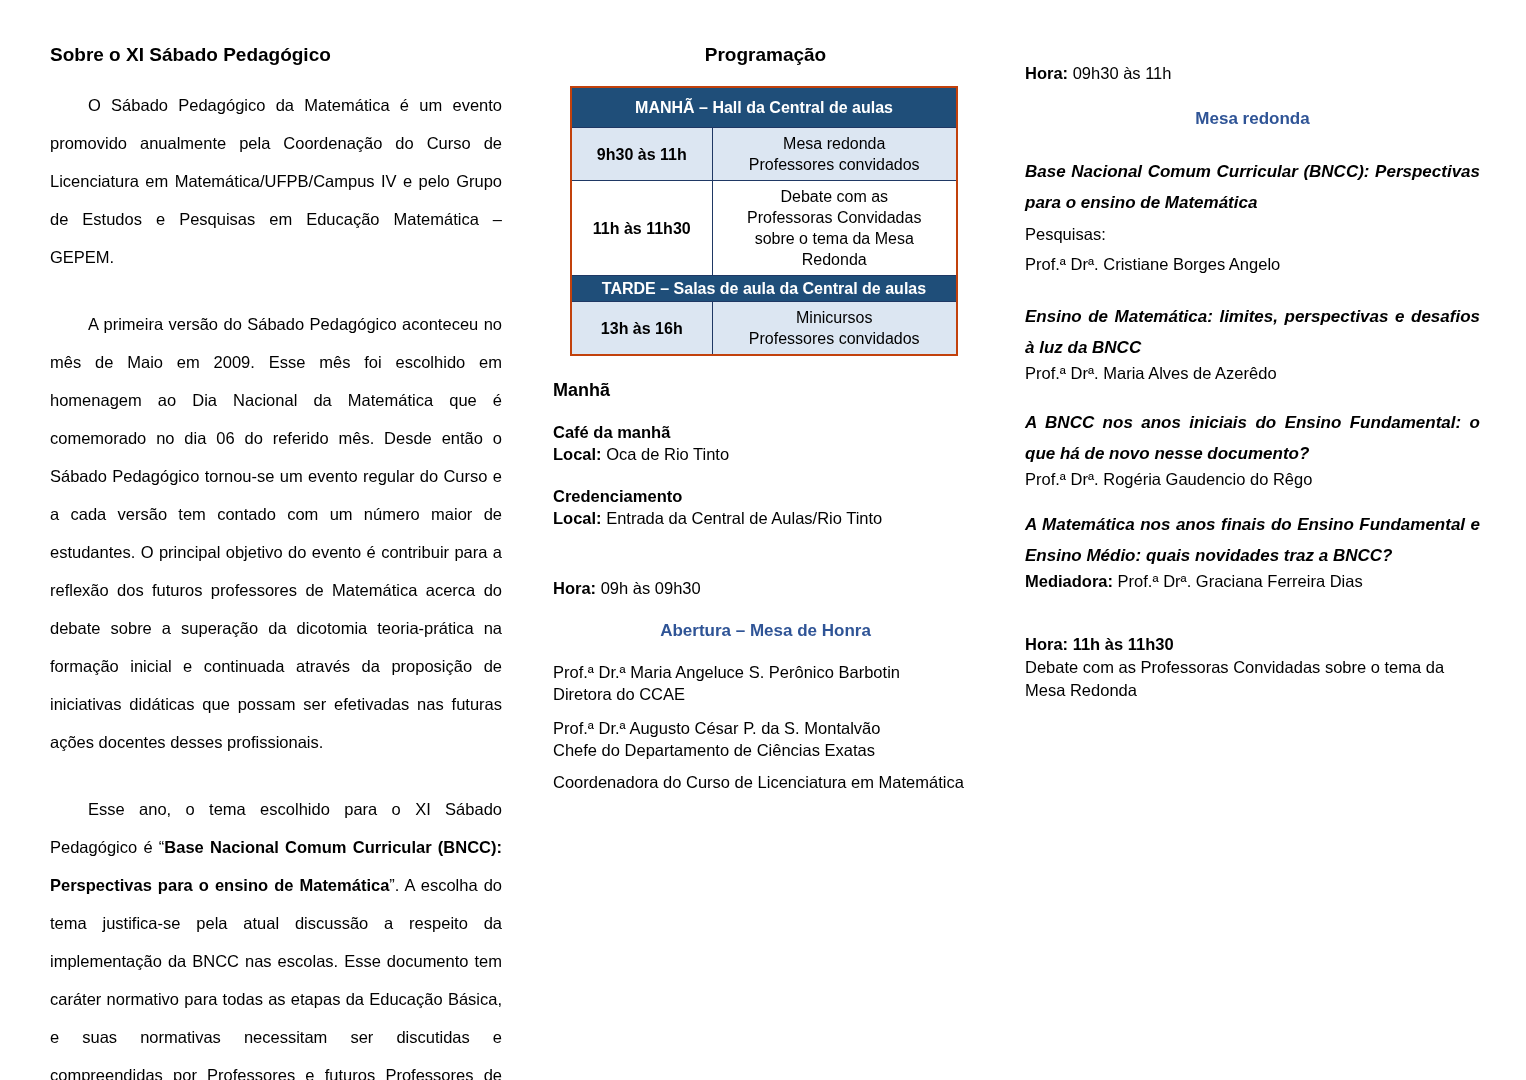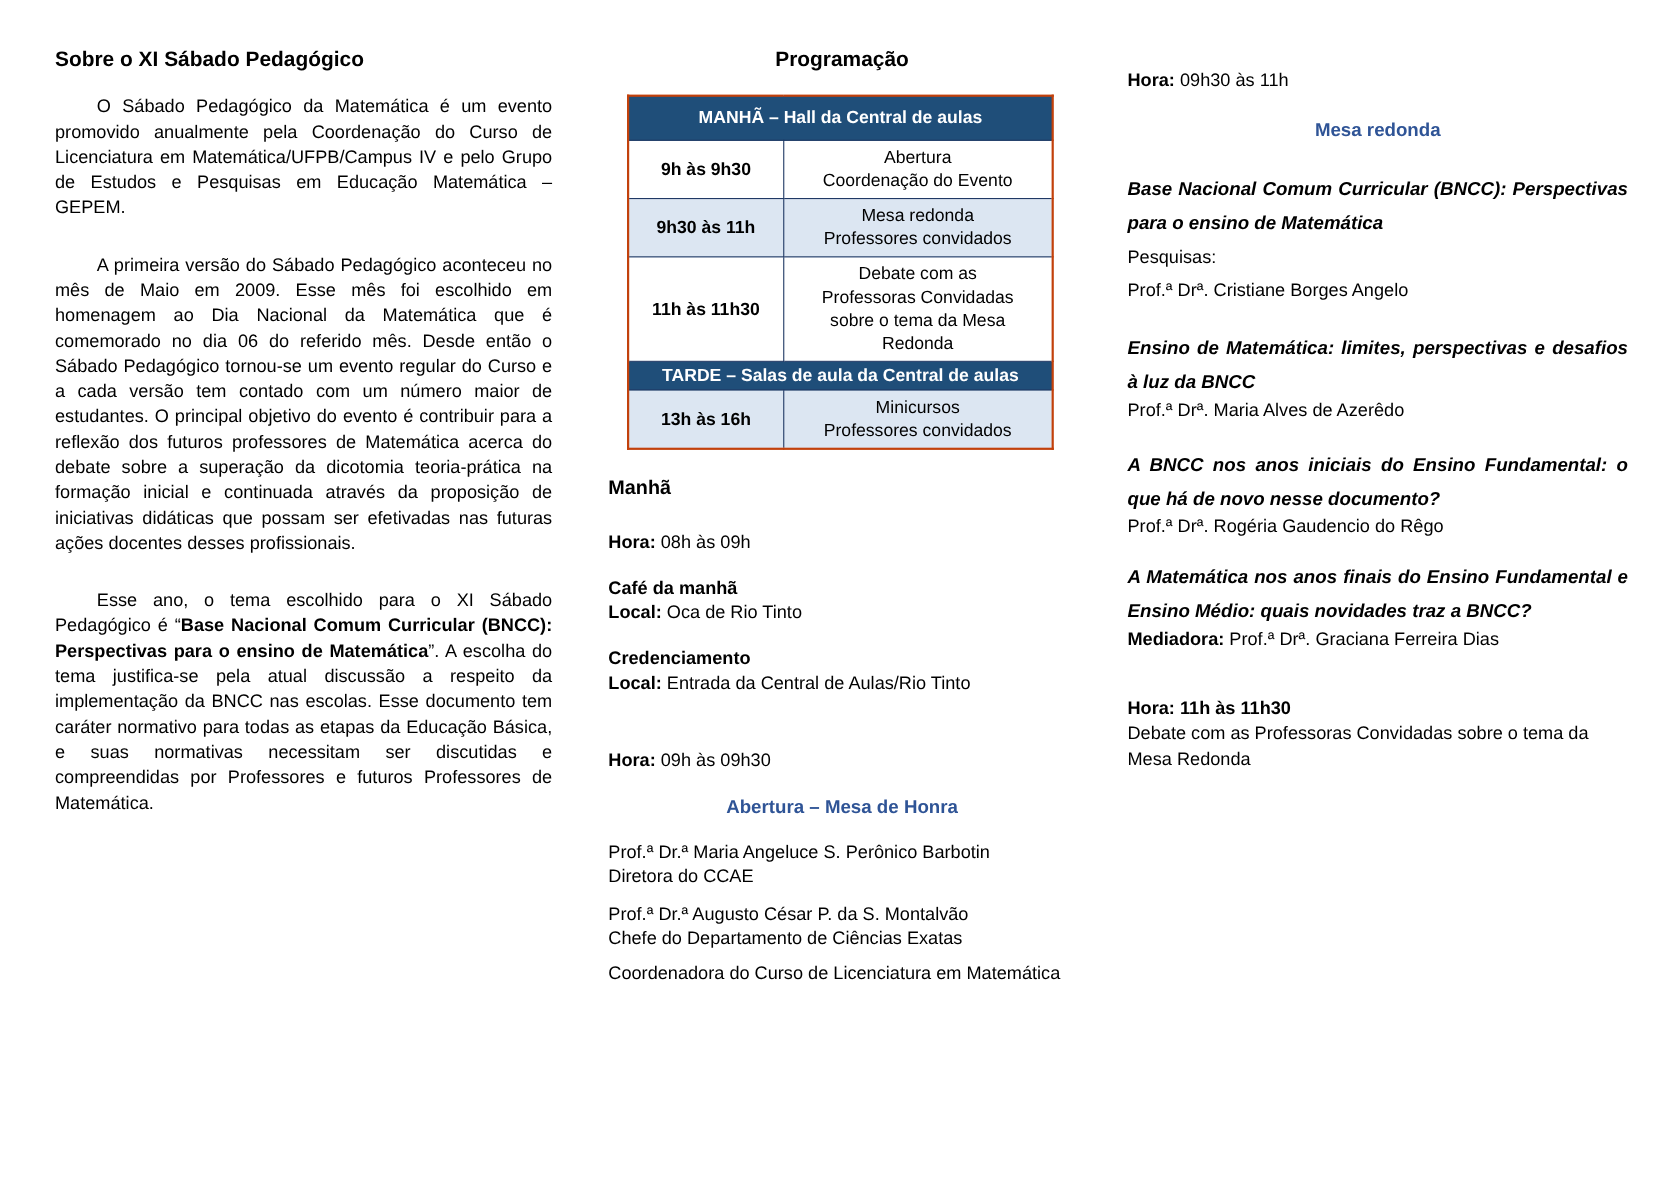--- a/index.html
+++ b/index.html
@@ -9,21 +9,21 @@
     -webkit-font-smoothing:antialiased;
   }
   .col{position:absolute;top:44px;}
   .col-left{left:50px;width:452px;}
   .col-mid{left:553px;width:425px;}
   .col-right{left:1025px;top:63px;width:455px;}
 
   
   .about-title{font-size:19px;font-weight:bold;margin:0 0 20px 0;}
   .para{
-    font-size:16.5px;line-height:23px;text-align:justify;
+    font-size:16.5px;line-height:38px;text-align:justify;
     text-indent:38px;margin:0 0 29px 0;
   }
 
   
   .prog-title{font-size:19px;font-weight:bold;text-align:center;margin:0 0 20px 0;}
   table.schedule{
     border-collapse:collapse;margin-left:17px;width:388px;
     border:2px solid #c2410c;table-layout:fixed;
   }
   table.schedule td{
@@ -77,25 +77,20 @@
 
   <table class="schedule">
     <colgroup>
         <col style="width:141px">
         <col>
       </colgroup>
     <tbody>
       <tr class="sec sec-one">
         <td colspan="2">MANHÃ – Hall da Central de aulas</td>
       </tr>
-      <tr>
-        <td class="time">9h às 9h30</td>
-        <td class="cont">Abertura
-Coordenação do Evento</td>
-      </tr>
       <tr class="shade">
         <td class="time">9h30 às 11h</td>
         <td class="cont">Mesa redonda
 Professores convidados</td>
       </tr>
       <tr>
         <td class="time">11h às 11h30</td>
         <td class="cont">Debate com as
 Professoras Convidadas
 sobre o tema da Mesa
@@ -107,21 +102,20 @@
       <tr class="shade">
         <td class="time">13h às 16h</td>
         <td class="cont">Minicursos
 Professores convidados</td>
       </tr>
     </tbody>
   </table>
 
   <h3 class="manha-heading">Manhã</h3>
 
-  <div class="line mt28"><span style="font-weight: bold;">Hora:</span><span> 08h às 09h</span></div>
 
   <div class="mt20">
     <div class="line" style="font-weight:bold">Café da manhã</div>
     <div class="line"><span style="font-weight: bold;">Local:</span><span> Oca de Rio Tinto</span></div>
   </div>
 
   <div class="mt20">
     <div class="line" style="font-weight:bold">Credenciamento</div>
     <div class="line"><span style="font-weight: bold;">Local:</span><span> Entrada da Central de Aulas/Rio Tinto</span></div>
   </div>

